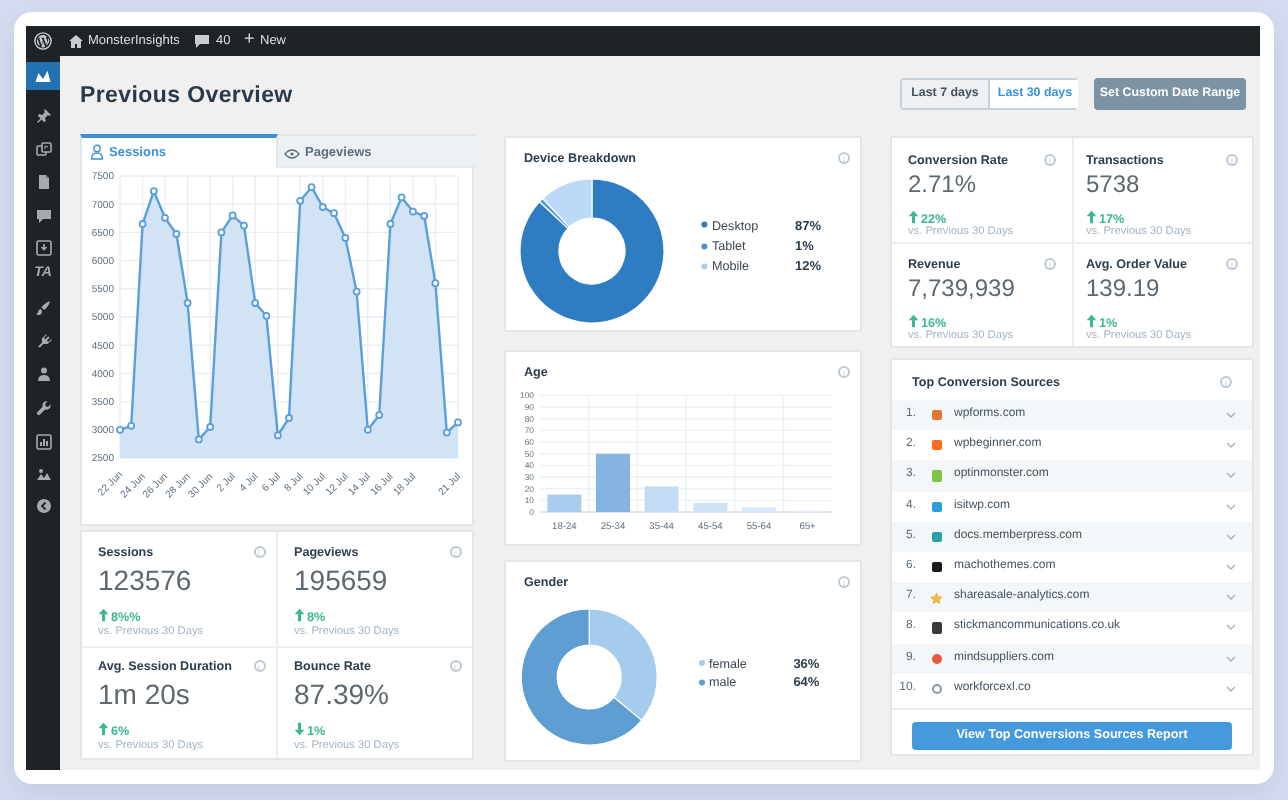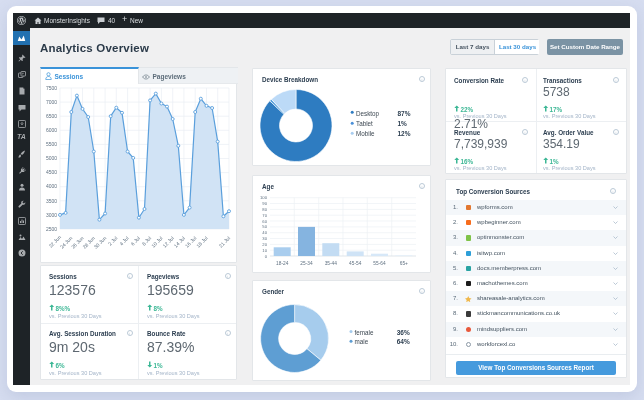--- a/index.html
+++ b/index.html
@@ -97,21 +97,21 @@
     <svg class="abs" style="left:5px;top:205px" width="8" height="8" viewBox="0 0 16 16">
         <circle cx="5" cy="5" r="2" fill="#a7aaad"></circle>
         <path d="M1 14l4-6 3 4 3-5 4 7z" fill="#a7aaad"></path>
       </svg>
     <svg class="abs" style="left:5px;top:221px" width="8" height="8" viewBox="0 0 16 16">
         <circle cx="8" cy="8" r="7" fill="#a7aaad"></circle>
         <path d="M9.5 4.5L6 8l3.5 3.5" stroke="#1e2327" stroke-width="1.8" fill="none"></path>
       </svg>
   </div>
 </div>
-<h1>Analytics Overview</h1>
+<h1>Previous Overview</h1>
 <div class="abs" style="left:450px;top:39px;width:89px;height:16px;border:1px solid #c9d1d8;border-radius:2px;background:#fff;">
   <div class="abs" style="left:0;top:0;width:44px;height:14px;background:#eef0f2;border-right:1px solid #c9d1d8;font-size:6.2px;font-weight:bold;color:#44525f;text-align:center;line-height:14px;">Last 7 days</div>
   <div class="abs" style="left:45px;top:0;width:43px;height:14px;background:#fff;font-size:6.2px;font-weight:bold;color:#3a93d9;text-align:center;line-height:14px;">Last 30 days</div>
 </div>
 <div class="abs" style="left:547px;top:39px;width:76px;height:16px;background:#7b93a4;border-radius:2px;font-size:6.2px;font-weight:bold;color:#fff;text-align:center;line-height:16px;">Set Custom Date Range</div>
 
 <div class="card" style="left:40px;top:67px;width:197px;height:196px;">
   <div class="abs" style="left:-1px;top:-1px;width:99px;height:17px;background:#fff;border-top:2px solid #3a93d9;border-left:1px solid #e3e6e9;border-right:1px solid #e3e6e9;"></div>
   <div class="abs" style="left:98px;top:-1px;width:99px;height:17px;background:#eef1f4;border-top:1px solid #e3e6e9;border-bottom:1px solid #e6e9ec;"></div>
   <svg class="abs" style="left:4px;top:4px" width="7" height="8" viewBox="0 0 14 16">
@@ -236,21 +236,21 @@
   <div class="ctitle" style="left:106px;top:7px;">Pageviews</div>
     <div class="info" style="left:183.5px;top:7px;">i</div>
   <div class="bigval" style="left:106px;top:17px;">195659</div>
   <div class="green" style="left:106px;top:38px;"><svg width="5.5" height="7" style="vertical-align:-0.5px;margin-right:1px" viewBox="0 0 5.5 7">
         <path d="M2.75 6.6V1.6" stroke="#3cb795" stroke-width="1.5" fill="none"></path>
         <path d="M0.3 3.1 L2.75 0.4 L5.2 3.1 Z" fill="#3cb795"></path>
       </svg>8%</div>
   <div class="sub" style="left:106px;top:47px;">vs. Previous 30 Days</div>
   <div class="ctitle" style="left:8px;top:64px;">Avg. Session Duration</div>
     <div class="info" style="left:85.5px;top:64px;">i</div>
-  <div class="bigval" style="left:8px;top:74px;">9m 20s</div>
+  <div class="bigval" style="left:8px;top:74px;">1m 20s</div>
   <div class="green" style="left:8px;top:95px;"><svg width="5.5" height="7" style="vertical-align:-0.5px;margin-right:1px" viewBox="0 0 5.5 7">
         <path d="M2.75 6.6V1.6" stroke="#3cb795" stroke-width="1.5" fill="none"></path>
         <path d="M0.3 3.1 L2.75 0.4 L5.2 3.1 Z" fill="#3cb795"></path>
       </svg>6%</div>
   <div class="sub" style="left:8px;top:104px;">vs. Previous 30 Days</div>
   <div class="ctitle" style="left:106px;top:64px;">Bounce Rate</div>
     <div class="info" style="left:183.5px;top:64px;">i</div>
   <div class="bigval" style="left:106px;top:74px;">87.39%</div>
   <div class="green" style="left:106px;top:95px;"><svg width="5.5" height="7" style="vertical-align:-0.5px;margin-right:1px" viewBox="0 0 5.5 7">
         <path d="M2.75 0.4V5.4" stroke="#3cb795" stroke-width="1.5" fill="none"></path>
@@ -343,21 +343,21 @@
     <div class="lval" style="left:143.7px;top:47.5px;">36%</div>
   <div class="legend" style="left:101.5px;top:57.3px;">male</div>
     <div class="lval" style="left:143.7px;top:57.3px;">64%</div>
 </div>
 
 <div class="card" style="left:445px;top:68px;width:182px;height:106px;">
   <div class="abs" style="left:90px;top:0;width:1px;height:104px;background:#eceff2;"></div>
   <div class="abs" style="left:0;top:52px;width:180px;height:1px;background:#eceff2;"></div>
   <div class="ctitle" style="left:8px;top:8px;">Conversion Rate</div>
     <div class="info" style="left:76px;top:8px;">i</div>
-  <div class="bigval2" style="left:8px;top:17px;margin-top:32px;">2.71%</div>
+  <div class="bigval2" style="left:8px;top:17px;">2.71%</div>
   <div class="green" style="left:8px;top:36px;"><svg width="5.5" height="7" style="vertical-align:-0.5px;margin-right:1px" viewBox="0 0 5.5 7">
         <path d="M2.75 6.6V1.6" stroke="#3cb795" stroke-width="1.5" fill="none"></path>
         <path d="M0.3 3.1 L2.75 0.4 L5.2 3.1 Z" fill="#3cb795"></path>
       </svg>22%</div>
   <div class="sub" style="left:8px;top:44px;">vs. Previous 30 Days</div>
   <div class="ctitle" style="left:97px;top:8px;">Transactions</div>
     <div class="info" style="left:167px;top:8px;">i</div>
   <div class="bigval2" style="left:97px;top:17px;">5738</div>
   <div class="green" style="left:97px;top:36px;"><svg width="5.5" height="7" style="vertical-align:-0.5px;margin-right:1px" viewBox="0 0 5.5 7">
         <path d="M2.75 6.6V1.6" stroke="#3cb795" stroke-width="1.5" fill="none"></path>
@@ -367,21 +367,21 @@
   <div class="ctitle" style="left:8px;top:60px;">Revenue</div>
     <div class="info" style="left:76px;top:60px;">i</div>
   <div class="bigval2" style="left:8px;top:69px;">7,739,939</div>
   <div class="green" style="left:8px;top:88px;"><svg width="5.5" height="7" style="vertical-align:-0.5px;margin-right:1px" viewBox="0 0 5.5 7">
         <path d="M2.75 6.6V1.6" stroke="#3cb795" stroke-width="1.5" fill="none"></path>
         <path d="M0.3 3.1 L2.75 0.4 L5.2 3.1 Z" fill="#3cb795"></path>
       </svg>16%</div>
   <div class="sub" style="left:8px;top:96px;">vs. Previous 30 Days</div>
   <div class="ctitle" style="left:97px;top:60px;">Avg. Order Value</div>
     <div class="info" style="left:167px;top:60px;">i</div>
-  <div class="bigval2" style="left:97px;top:69px;">354.19</div>
+  <div class="bigval2" style="left:97px;top:69px;">139.19</div>
   <div class="green" style="left:97px;top:88px;"><svg width="5.5" height="7" style="vertical-align:-0.5px;margin-right:1px" viewBox="0 0 5.5 7">
         <path d="M2.75 6.6V1.6" stroke="#3cb795" stroke-width="1.5" fill="none"></path>
         <path d="M0.3 3.1 L2.75 0.4 L5.2 3.1 Z" fill="#3cb795"></path>
       </svg>1%</div>
   <div class="sub" style="left:97px;top:96px;">vs. Previous 30 Days</div>
 </div>
 
 <div class="card" style="left:445px;top:179px;width:182px;height:199px;">
   <div class="ctitle" style="left:10px;top:8px;">Top Conversion Sources</div>
     <div class="info" style="left:164px;top:8px;">i</div>

